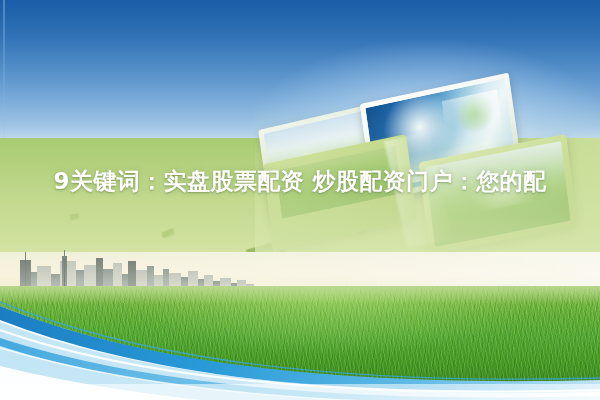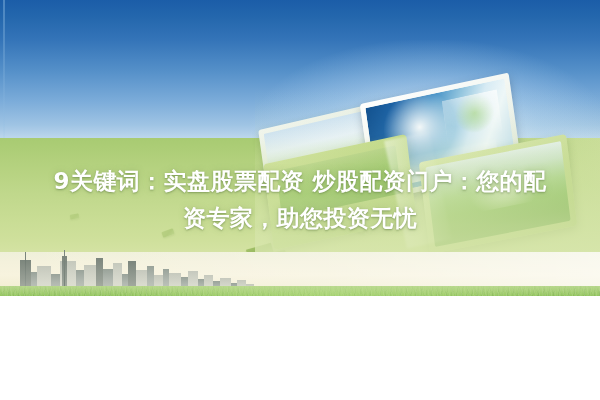--- a/index.html
+++ b/index.html
@@ -7,21 +7,21 @@
     padding: 0;
     background: #ffffff;
   }
   body {
     font-family: "DejaVu Sans", "Liberation Sans", sans-serif;
   }
 
   #banner {
     position: relative;
     width: 600px;
-    height: 296px;
+    height: 400px;
     overflow: hidden;
     background: #2a6cb5;
   }
 
   
   .sky {
     position: absolute;
     left: 0; top: 0;
     width: 600px; height: 142px;
     background: linear-gradient(to bottom,
@@ -404,16 +404,15 @@
 
       <path d="M0,22 C118,70 298,106 600,98" stroke="#3aa6de" stroke-width="1.4" fill="none" opacity="0.8"></path>
 
       <path d="M0,86 C140,120 330,140 600,132 L600,120 L0,120 Z" fill="#ffffff" opacity="0.95"></path>
       <rect x="0" y="104" width="600" height="16" fill="#ffffff" opacity="0.55"></rect>
     </svg>
   </div>
 
   <div class="headline">
     <span class="ln">9关键词：实盘股票配资 炒股配资门户：您的配</span>
-    <span class="ln">资专家，助您投资无忧</span>
   </div>
 
 </div>
 
 </body></html>

